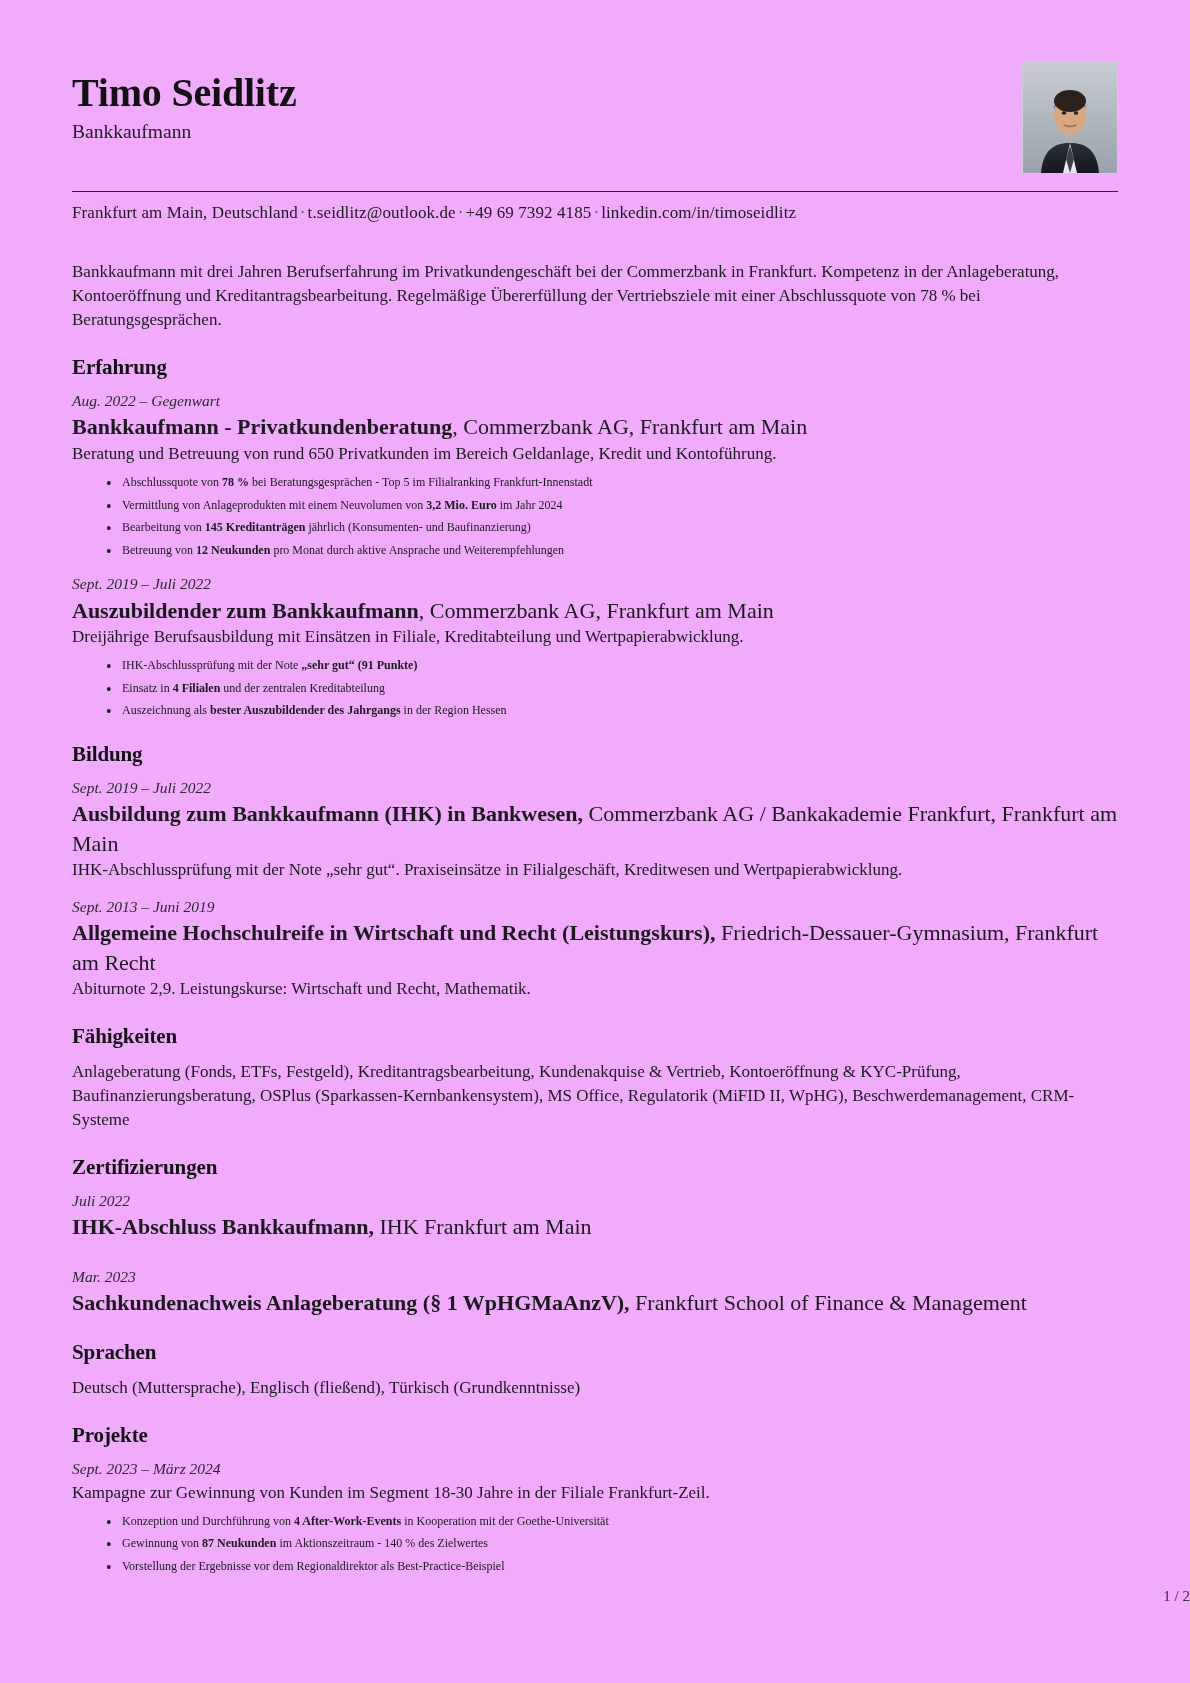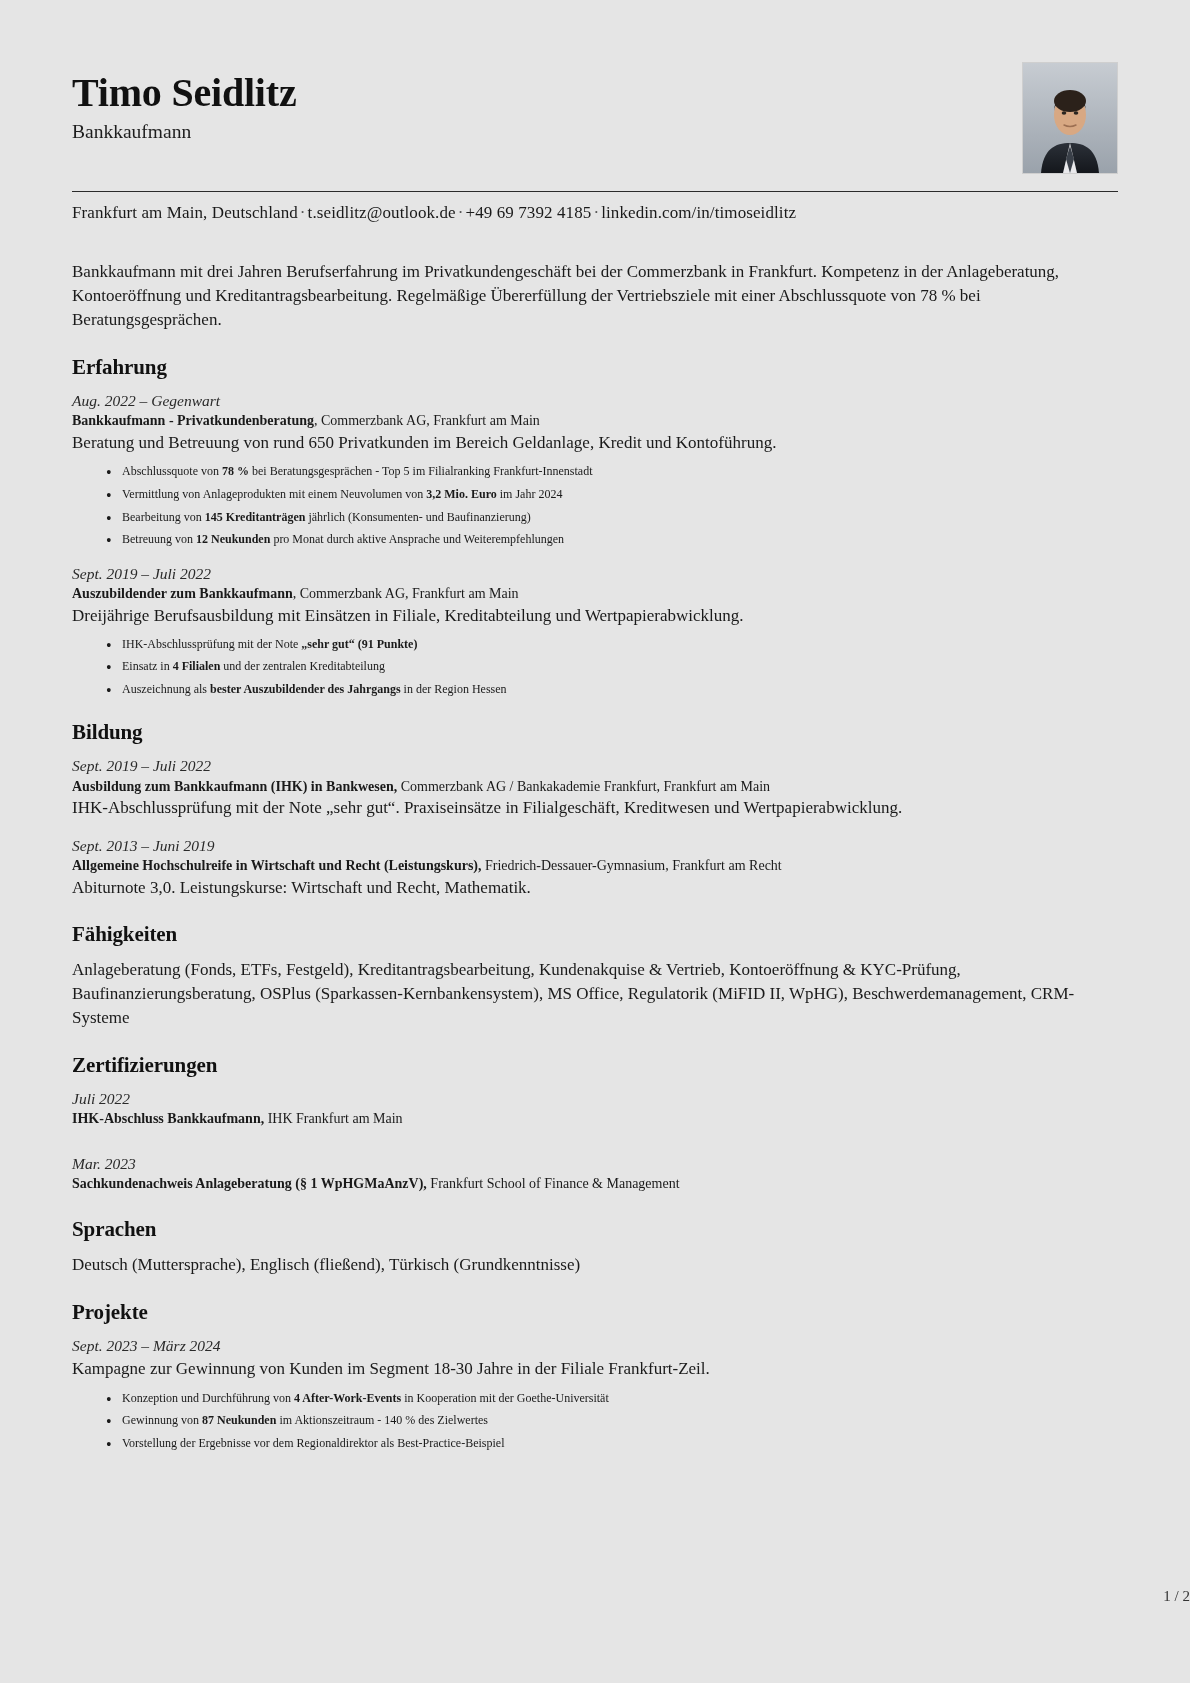--- a/index.html
+++ b/index.html
@@ -9,21 +9,21 @@
   }
   body {
     font-family: "Liberation Serif", "DejaVu Serif", serif;
     color: #1a1a1a;
   }
   .page {
     position: relative;
     width: 1190px;
     height: 1683px;
     margin: 0 auto;
-    background: #e5e5e5;
+    background: #f0abfc;
     box-sizing: border-box;
     padding: 62px 72px 0 72px;
     overflow: hidden;
     font-family: Liberation Serif, serif;
   }
 
   
   .header {
     display: flex;
     align-items: flex-start;
@@ -90,21 +90,21 @@
   .entry { margin-bottom: 16px; }
   .entry:last-child { margin-bottom: 0; }
   .entry-date {
     font-style: italic;
     font-size: 15.5px;
     line-height: 1.3;
     margin: 0 0 1px 0;
     color: #2a2a2a;
   }
   .entry-title {
-    font-size: 14px;
+    font-size: 22px;
     line-height: 1.34;
     margin: 0;
     color: #1a1a1a;
   }
   .entry-title b { font-weight: bold; }
   .entry-desc {
     font-size: 17px;
     line-height: 1.37;
     margin: 0;
     color: #1a1a1a;
@@ -234,21 +234,21 @@
         <b>Ausbildung zum Bankkaufmann (IHK) in Bankwesen,</b><span> Commerzbank AG / Bankakademie Frankfurt, Frankfurt am Main</span>
       </p>
       <p class="entry-desc">IHK-Abschlussprüfung mit der Note „sehr gut“. Praxiseinsätze in Filialgeschäft, Kreditwesen und Wertpapierabwicklung.</p>
     </div>
 
     <div class="entry">
       <p class="entry-date">Sept. 2013 – Juni 2019</p>
       <p class="entry-title">
         <b>Allgemeine Hochschulreife in Wirtschaft und Recht (Leistungskurs),</b><span> Friedrich-Dessauer-Gymnasium, Frankfurt am Recht</span>
       </p>
-      <p class="entry-desc">Abiturnote 3,0. Leistungskurse: Wirtschaft und Recht, Mathematik.</p>
+      <p class="entry-desc">Abiturnote 2,9. Leistungskurse: Wirtschaft und Recht, Mathematik.</p>
     </div>
   </div>
 
   <div class="section">
     <h2 class="section-title">Fähigkeiten</h2>
     <p class="plain-text">Anlageberatung (Fonds, ETFs, Festgeld), Kreditantragsbearbeitung, Kundenakquise &amp; Vertrieb, Kontoeröffnung &amp; KYC-Prüfung, Baufinanzierungsberatung, OSPlus (Sparkassen-Kernbankensystem), MS Office, Regulatorik (MiFID II, WpHG), Beschwerdemanagement, CRM-Systeme</p>
   </div>
 
   <div class="section">
     <h2 class="section-title">Zertifizierungen</h2>

